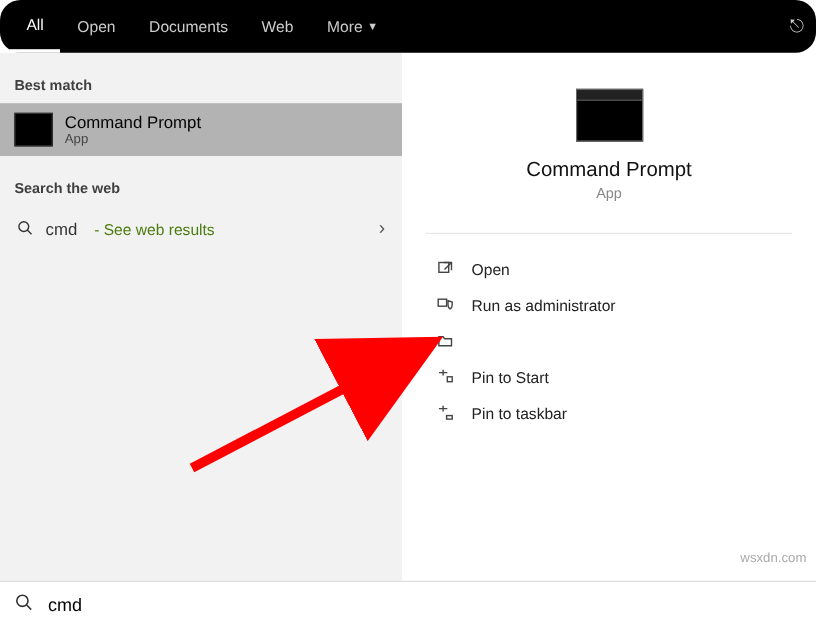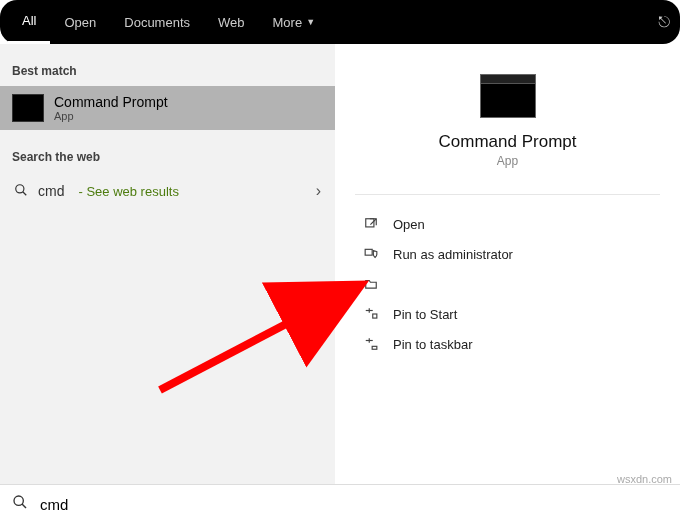--- a/index.html
+++ b/index.html
@@ -168,21 +168,21 @@
   }
   .searchbar input {
     border: none;
     outline: none;
     font-size: 15px;
     flex: 1;
   }
   .watermark {
     position: absolute;
     right: 8px;
-    bottom: 38px;
+    bottom: 52px;
     font-size: 11px;
     color: #aaa;
   }
   .arrow {
     position: absolute;
     left: 150px;
     top: 280px;
     width: 230px;
     height: 120px;
     pointer-events: none;

